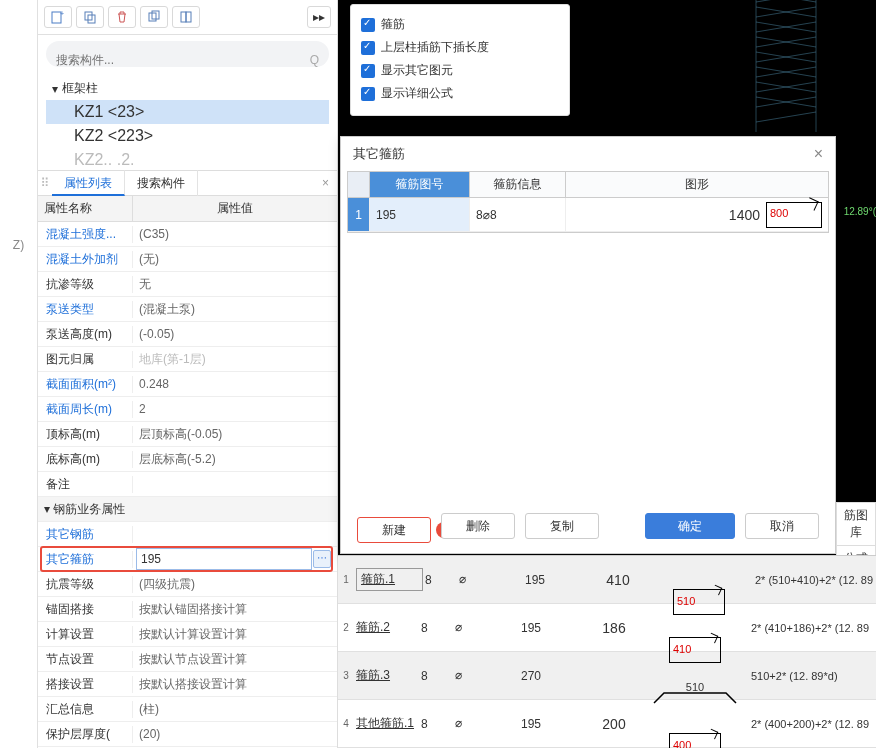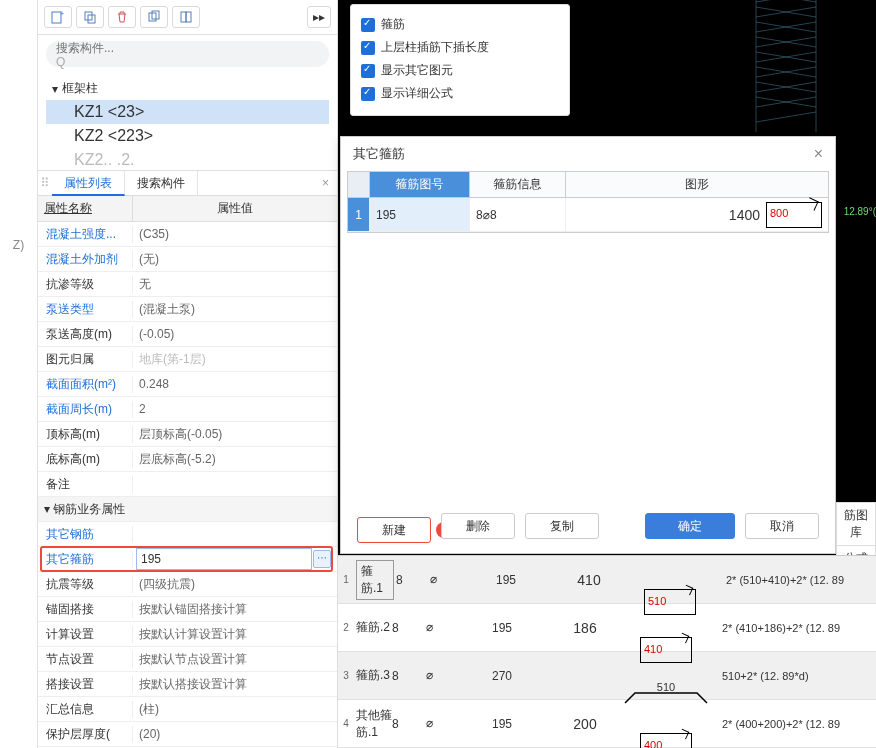--- a/index.html
+++ b/index.html
@@ -8,40 +8,40 @@
   .left-panel { position: absolute; left: 38px; top: 0; width: 300px; height: 748px; border-right: 1px solid #ddd; background: #fff; }
   .far-left { position: absolute; left: 0; top: 0; width: 38px; height: 748px; border-right: 1px solid #e0e0e0; color: #888; padding-top: 238px; text-align: center; }
 
   .toolbar { display: flex; gap: 4px; padding: 6px; border-bottom: 1px solid #e0e0e0; align-items: center; }
   .tool-btn { width: 28px; height: 22px; border: 1px solid #d9d9d9; border-radius: 3px; background: #fff; display: flex; align-items: center; justify-content: center; color: #577fb8; cursor: pointer; }
   .tool-btn.new { color: #4a7cc5; }
   .tool-btn.del { color: #c55; }
   .tool-spacer { flex: 1; }
   .tool-more { width: 24px; height: 22px; border: 1px solid #d9d9d9; border-radius: 3px; background: #fff; display: flex; align-items: center; justify-content: center; cursor: pointer; }
 
-  .search-box { margin: 6px 8px; height: 26px; background: #f2f3f5; border-radius: 13px; display: flex; align-items: flex-start; padding: 0 10px; color: #aaa; flex-direction: column; }
+  .search-box { margin: 6px 8px; height: 26px; background: #f2f3f5; border-radius: 13px; display: flex; align-items: flex-end; padding: 0 10px; color: #aaa; }
   .search-box input { border: none; background: transparent; flex: 1; outline: none; font-size: 12px; }
   .search-box .q { color: #aaa; }
 
   .tree { padding: 4px 8px; }
   .tree-node { padding: 3px 6px; color: #555; }
   .tree-parent { display: flex; align-items: center; gap: 4px; color: #333; }
   .tree-child { padding: 3px 6px 3px 28px; font-size: 16px; }
   .tree-child.selected { background: #cfe2f8; }
 
   .prop-header { position: absolute; top: 170px; left: 0; right: 0; height: 26px; border-top: 1px solid #ddd; border-bottom: 1px solid #ddd; display: flex; align-items: center; }
   .drag-handle { width: 14px; display:flex; align-items:center; justify-content:center; color:#bbb; }
   .prop-tab { padding: 0 12px; height: 26px; line-height: 26px; font-size: 12px; border-right: 1px solid #e3e3e3; }
   .prop-tab.active { color: #1e6fd9; border-bottom: 2px solid #1e6fd9; }
   .close-x { margin-left: auto; padding: 0 8px; color: #999; cursor: pointer; }
 
   .prop-table { position: absolute; top: 196px; left: 0; right: 0; bottom: 0; overflow-y: auto; }
   .prop-thead { display: flex; background: #f4f4f4; border-bottom: 1px solid #ddd; }
   .prop-thead > div { padding: 4px 6px; font-weight: normal; }
-  .col-name { width: 95px; border-right: 1px solid #ddd; text-decoration: underline; }
+  .col-name { width: 95px; border-right: 1px solid #ddd; }
   .col-val { flex: 1; text-align: center; }
   .prop-row { display: flex; border-bottom: 1px solid #eee; height: 25px; align-items: center; }
   .prop-row .name { width: 95px; padding: 0 8px; border-right: 1px solid #eee; font-size: 12px; }
   .prop-row .name.link { color: #1e6fd9; }
   .prop-row .val { flex: 1; padding: 0 6px; font-size: 12px; color: #666; }
   .prop-row.section { background: #f5f5f5; }
   .prop-row.section .name { width: auto; flex: 1; color: #333; padding-left: 6px; border-right: none; }
   .prop-row.hl { position: relative; }
   .prop-row.hl .box { position: absolute; left: 2px; right: 4px; top: -1px; bottom: -1px; border: 2px solid #e94b3c; border-radius: 3px; pointer-events: none; }
   .prop-row.hl .val-input { position: absolute; left: 98px; right: 25px; top: 1px; bottom: 1px; border: 1px solid #9bbbe8; background: #fff; padding: 0 4px; line-height: 21px; }
@@ -85,21 +85,21 @@
   .mbtn { flex: 0 0 74px; height: 26px; border: 1px solid #ccc; border-radius: 3px; background: #fff; font-size: 12px; text-align: center; line-height: 24px; cursor: pointer; position: relative; }
   .mbtn.primary { background: #3a7ddb; color: #fff; border-color: #3a7ddb; flex: 0 0 90px; }
   .badge2 { position: absolute; width: 16px; height: 16px; border-radius: 50%; background: #e94b3c; color: #fff; font-size: 10px; text-align: center; line-height: 16px; top: 4px; right: -22px; font-weight: bold; }
   .mbtn-hl { border: 1.5px solid #e94b3c; margin-top: 8px; }
 
   
   .bottom-grid { position: absolute; top: 555px; left: 0; right: 0; bottom: 0; background: #fff; border-top: 1px solid #ccc; overflow: hidden; }
   .bg-row { display: flex; height: 48px; border-bottom: 1px solid #e0e0e0; align-items: center; }
   .bg-row.alt { background: #f0f0f0; }
   .bg-c-idx { width: 16px; text-align: center; color: #666; font-size: 10px; }
-  .bg-c-name { width: 38px; font-size: 12px; color: #333; padding-left: 2px; }
+  .bg-c-name { width: 67px; font-size: 12px; color: #333; padding-left: 2px; text-decoration: underline; }
   .bg-c-name.boxed { border: 1px solid #999; padding: 2px 4px; margin: 0 2px; }
   .bg-c-a { width: 34px; text-align: left; }
   .bg-c-sym { width: 66px; text-align: left; }
   .bg-c-code { width: 60px; text-align: left; }
   .bg-c-len { width: 66px; text-align: center; font-size: 14px; }
   .bg-c-shape { width: 96px; position: relative; display: flex; align-items: center; justify-content: center; margin-top: 44px; }
   .bg-c-formula { flex: 1; font-size: 11px; color: #333; padding-left: 8px; white-space: nowrap; overflow: hidden; }
   .mini-shape { width: 52px; height: 26px; border: 1.5px solid #000; position: relative; }
   .mini-shape .t { position: absolute; top: -4px; right: 3px; width: 8px; height: 8px; border-top: 1.5px solid #000; border-right: 1.5px solid #000; transform: rotate(25deg); }
   .mini-red { color: #d00; font-size: 11px; position: absolute; left: 3px; top: 5px; }

